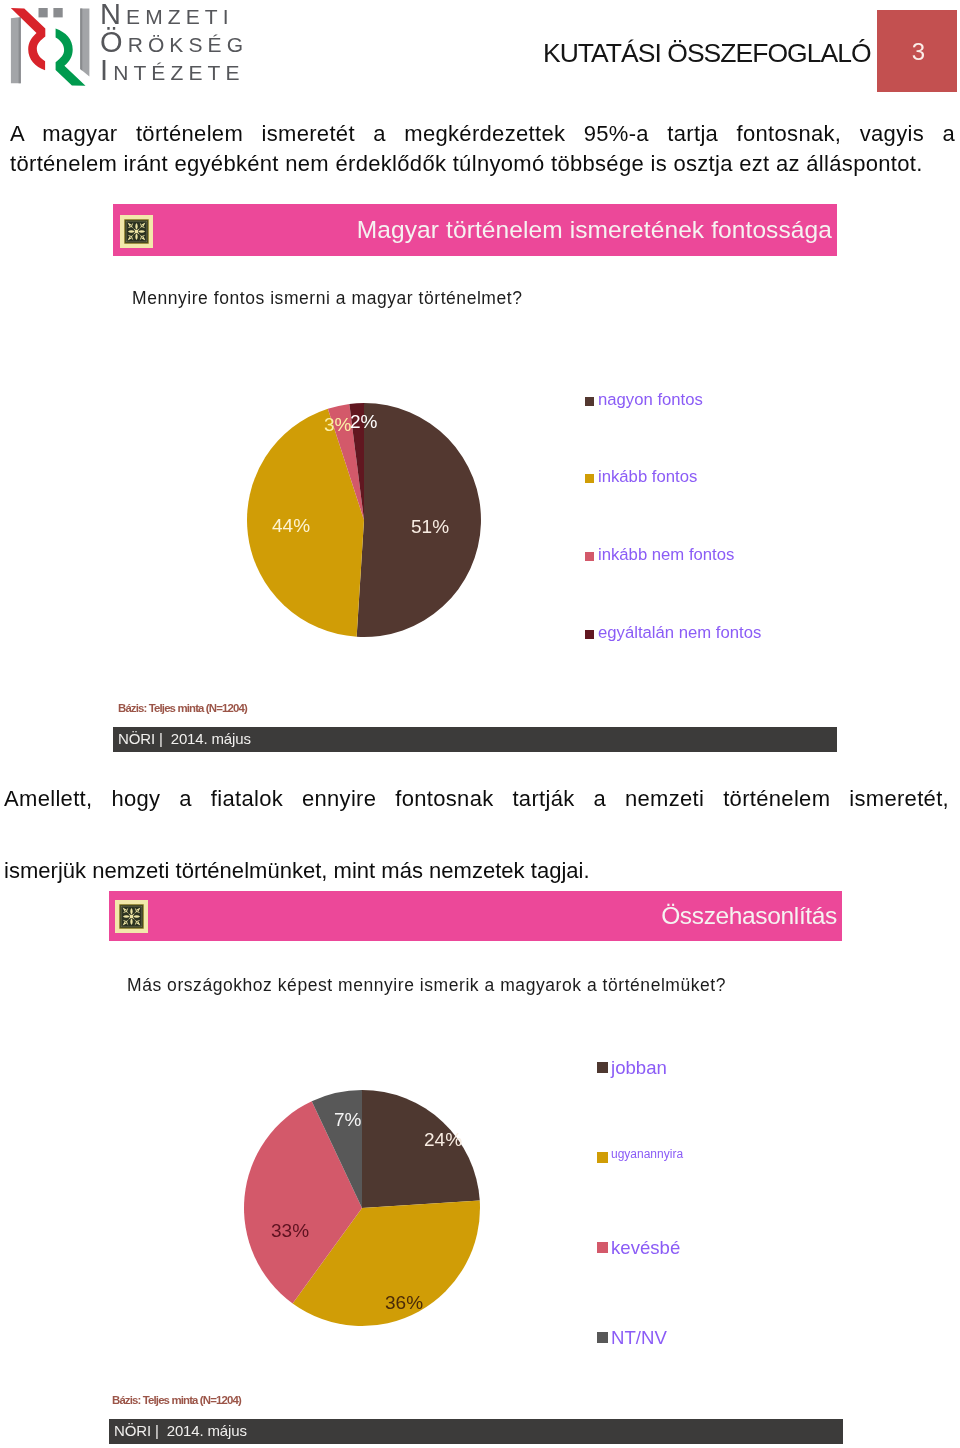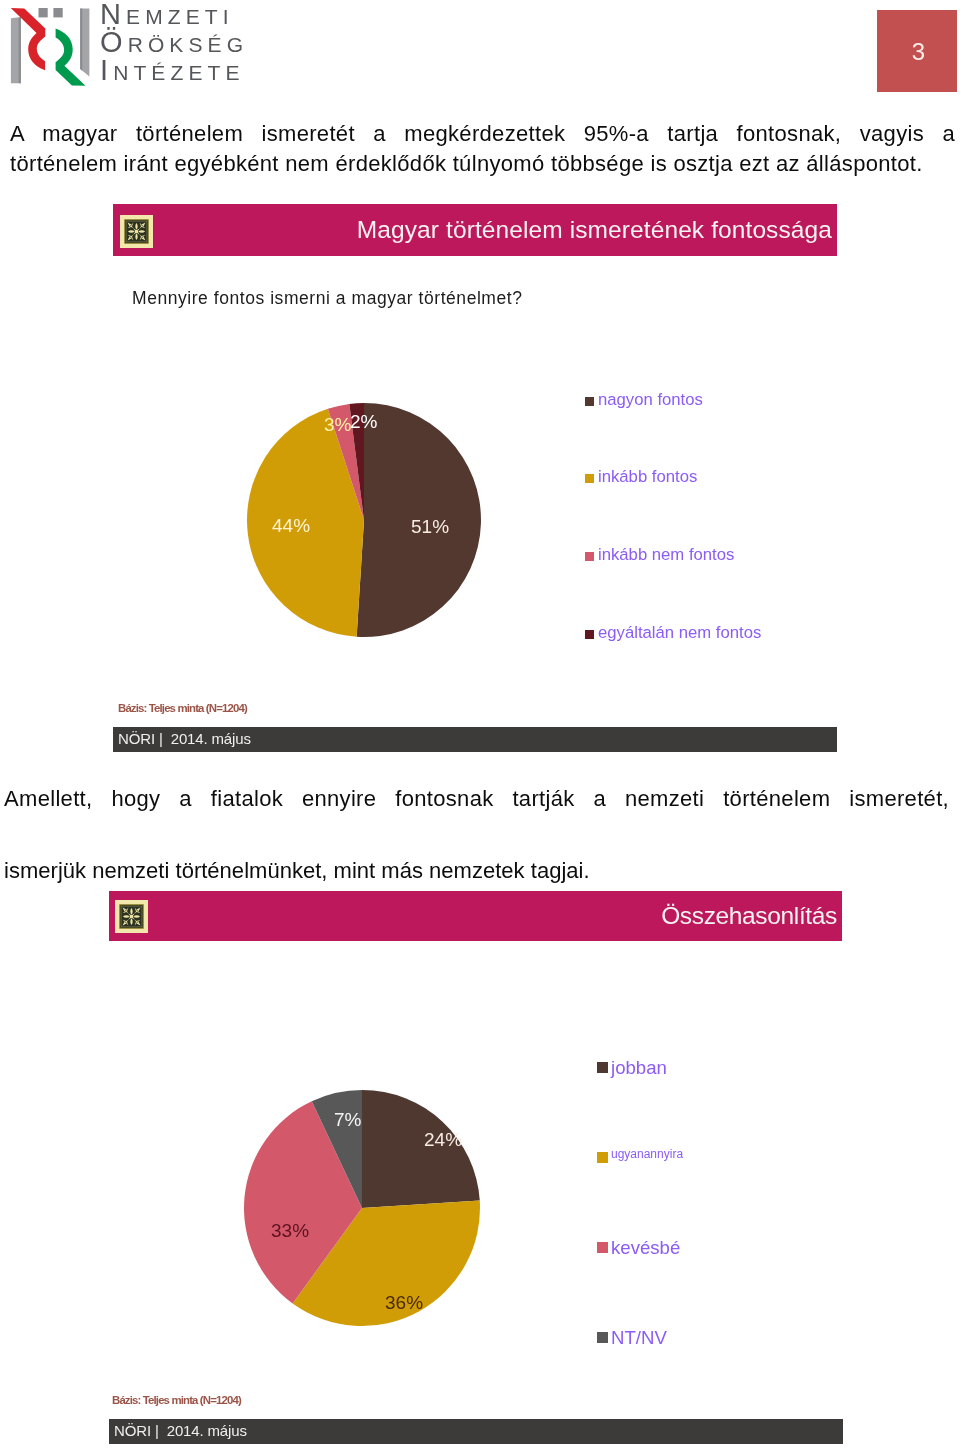--- a/index.html
+++ b/index.html
@@ -24,21 +24,21 @@
   .para{font-family:"Liberation Sans",sans-serif;font-size:22px;color:#0d0d0d;
         line-height:30px;letter-spacing:0.32px;}
   .pline{white-space:nowrap;height:30px;overflow:hidden;}
   .pline.just{text-align:justify;white-space:normal;}
   .pline.just::after{content:"";display:inline-block;width:100%;height:0;}
   #para1{left:10px;top:119px;width:945px;}
   #para2{left:4px;top:784px;width:945px;}
   #para2 .pline:last-child{letter-spacing:0.02px;margin-top:42px;}
 
   
-  .secbar{background:#be185d;}
+  .secbar{background:#ec4899;}
   .secbar .title{position:absolute;color:#f5f3f1;font-weight:400;white-space:nowrap;}
   #bar1{left:113px;top:204px;width:724px;height:52px;}
   #bar1 .title{right:5px;top:13px;font-size:24.5px;line-height:26px;letter-spacing:0.1px;}
   #bar2{left:109px;top:891px;width:733px;height:50px;}
   #bar2 .title{right:5px;top:12px;font-size:24.5px;line-height:26px;letter-spacing:-0.35px;}
 
   .ornament{position:absolute;}
 
   .q{font-family:"Liberation Sans",sans-serif;font-size:17.5px;color:#1c1c1c;letter-spacing:0.55px;}
   #q1{left:132px;top:288px;}
@@ -84,20 +84,21 @@
                C60.7,58.1 64.1,54.9 64.1,50.0 C64.1,44.1 60.4,40.2 55.6,37.4
                Z"></path>
     </svg>
     <div class="abs" id="logo-text">
       <div class="logo-line"><span class="big">N</span><span class="sm">EMZETI</span></div>
       <div class="logo-line"><span class="big">Ö</span><span class="sm">RÖKSÉG</span></div>
       <div class="logo-line"><span class="big">I</span><span class="sm">NTÉZETE</span></div>
     </div>
   </div>
 
+  <div class="abs" id="doc-title">KUTATÁSI ÖSSZEFOGLALÓ</div>
 
   <div class="abs" id="page-num-box">
     <div id="page-num">3</div>
   </div>
 
   <div class="abs para" id="para1">
     <div class="pline just">A magyar történelem ismeretét a megkérdezettek 95%-a tartja fontosnak, vagyis a</div>
     <div class="pline">történelem iránt egyébként nem érdeklődők túlnyomó többsége is osztja ezt az álláspontot.</div>
   </div>
 
@@ -184,20 +185,21 @@
             </g>
             <path transform="rotate(45 50 50)" d="M50 36 L52.2 47 L50 50 L47.8 47 Z"></path>
             <path transform="rotate(135 50 50)" d="M50 36 L52.2 47 L50 50 L47.8 47 Z"></path>
             <path transform="rotate(225 50 50)" d="M50 36 L52.2 47 L50 50 L47.8 47 Z"></path>
             <path transform="rotate(315 50 50)" d="M50 36 L52.2 47 L50 50 L47.8 47 Z"></path>
           </g>
   <rect x="46" y="46" width="8" height="8" fill="#ece3a4" transform="rotate(45 50 50)"></rect>
  </svg></div>
     <div class="title">Összehasonlítás</div>
   </div>
+  <div class="abs q" id="q2">Más országokhoz képest mennyire ismerik a magyarok a történelmüket?</div>
 
   <div class="abs para" id="para2">
     <div class="pline just">Amellett, hogy a fiatalok ennyire fontosnak tartják a nemzeti történelem ismeretét,</div>
     <div class="pline">ismerjük nemzeti történelmünket, mint más nemzetek tagjai.</div>
   </div>
 
   <div class="abs" id="chart1" style="left:113px;top:330px;width:724px;height:370px;"><svg width="724" height="370" viewBox="0 0 724 370" xmlns="http://www.w3.org/2000/svg">
         <path d="M 251 190 L 251.00 73.00 A 117 117 0 1 1 243.65 306.77 Z" fill="#533830"></path>
         <path d="M 251 190 L 243.65 306.77 A 117 117 0 0 1 214.85 78.73 Z" fill="#d09d06"></path>
         <path d="M 251 190 L 214.85 78.73 A 117 117 0 0 1 236.34 73.92 Z" fill="#d3596a"></path>

